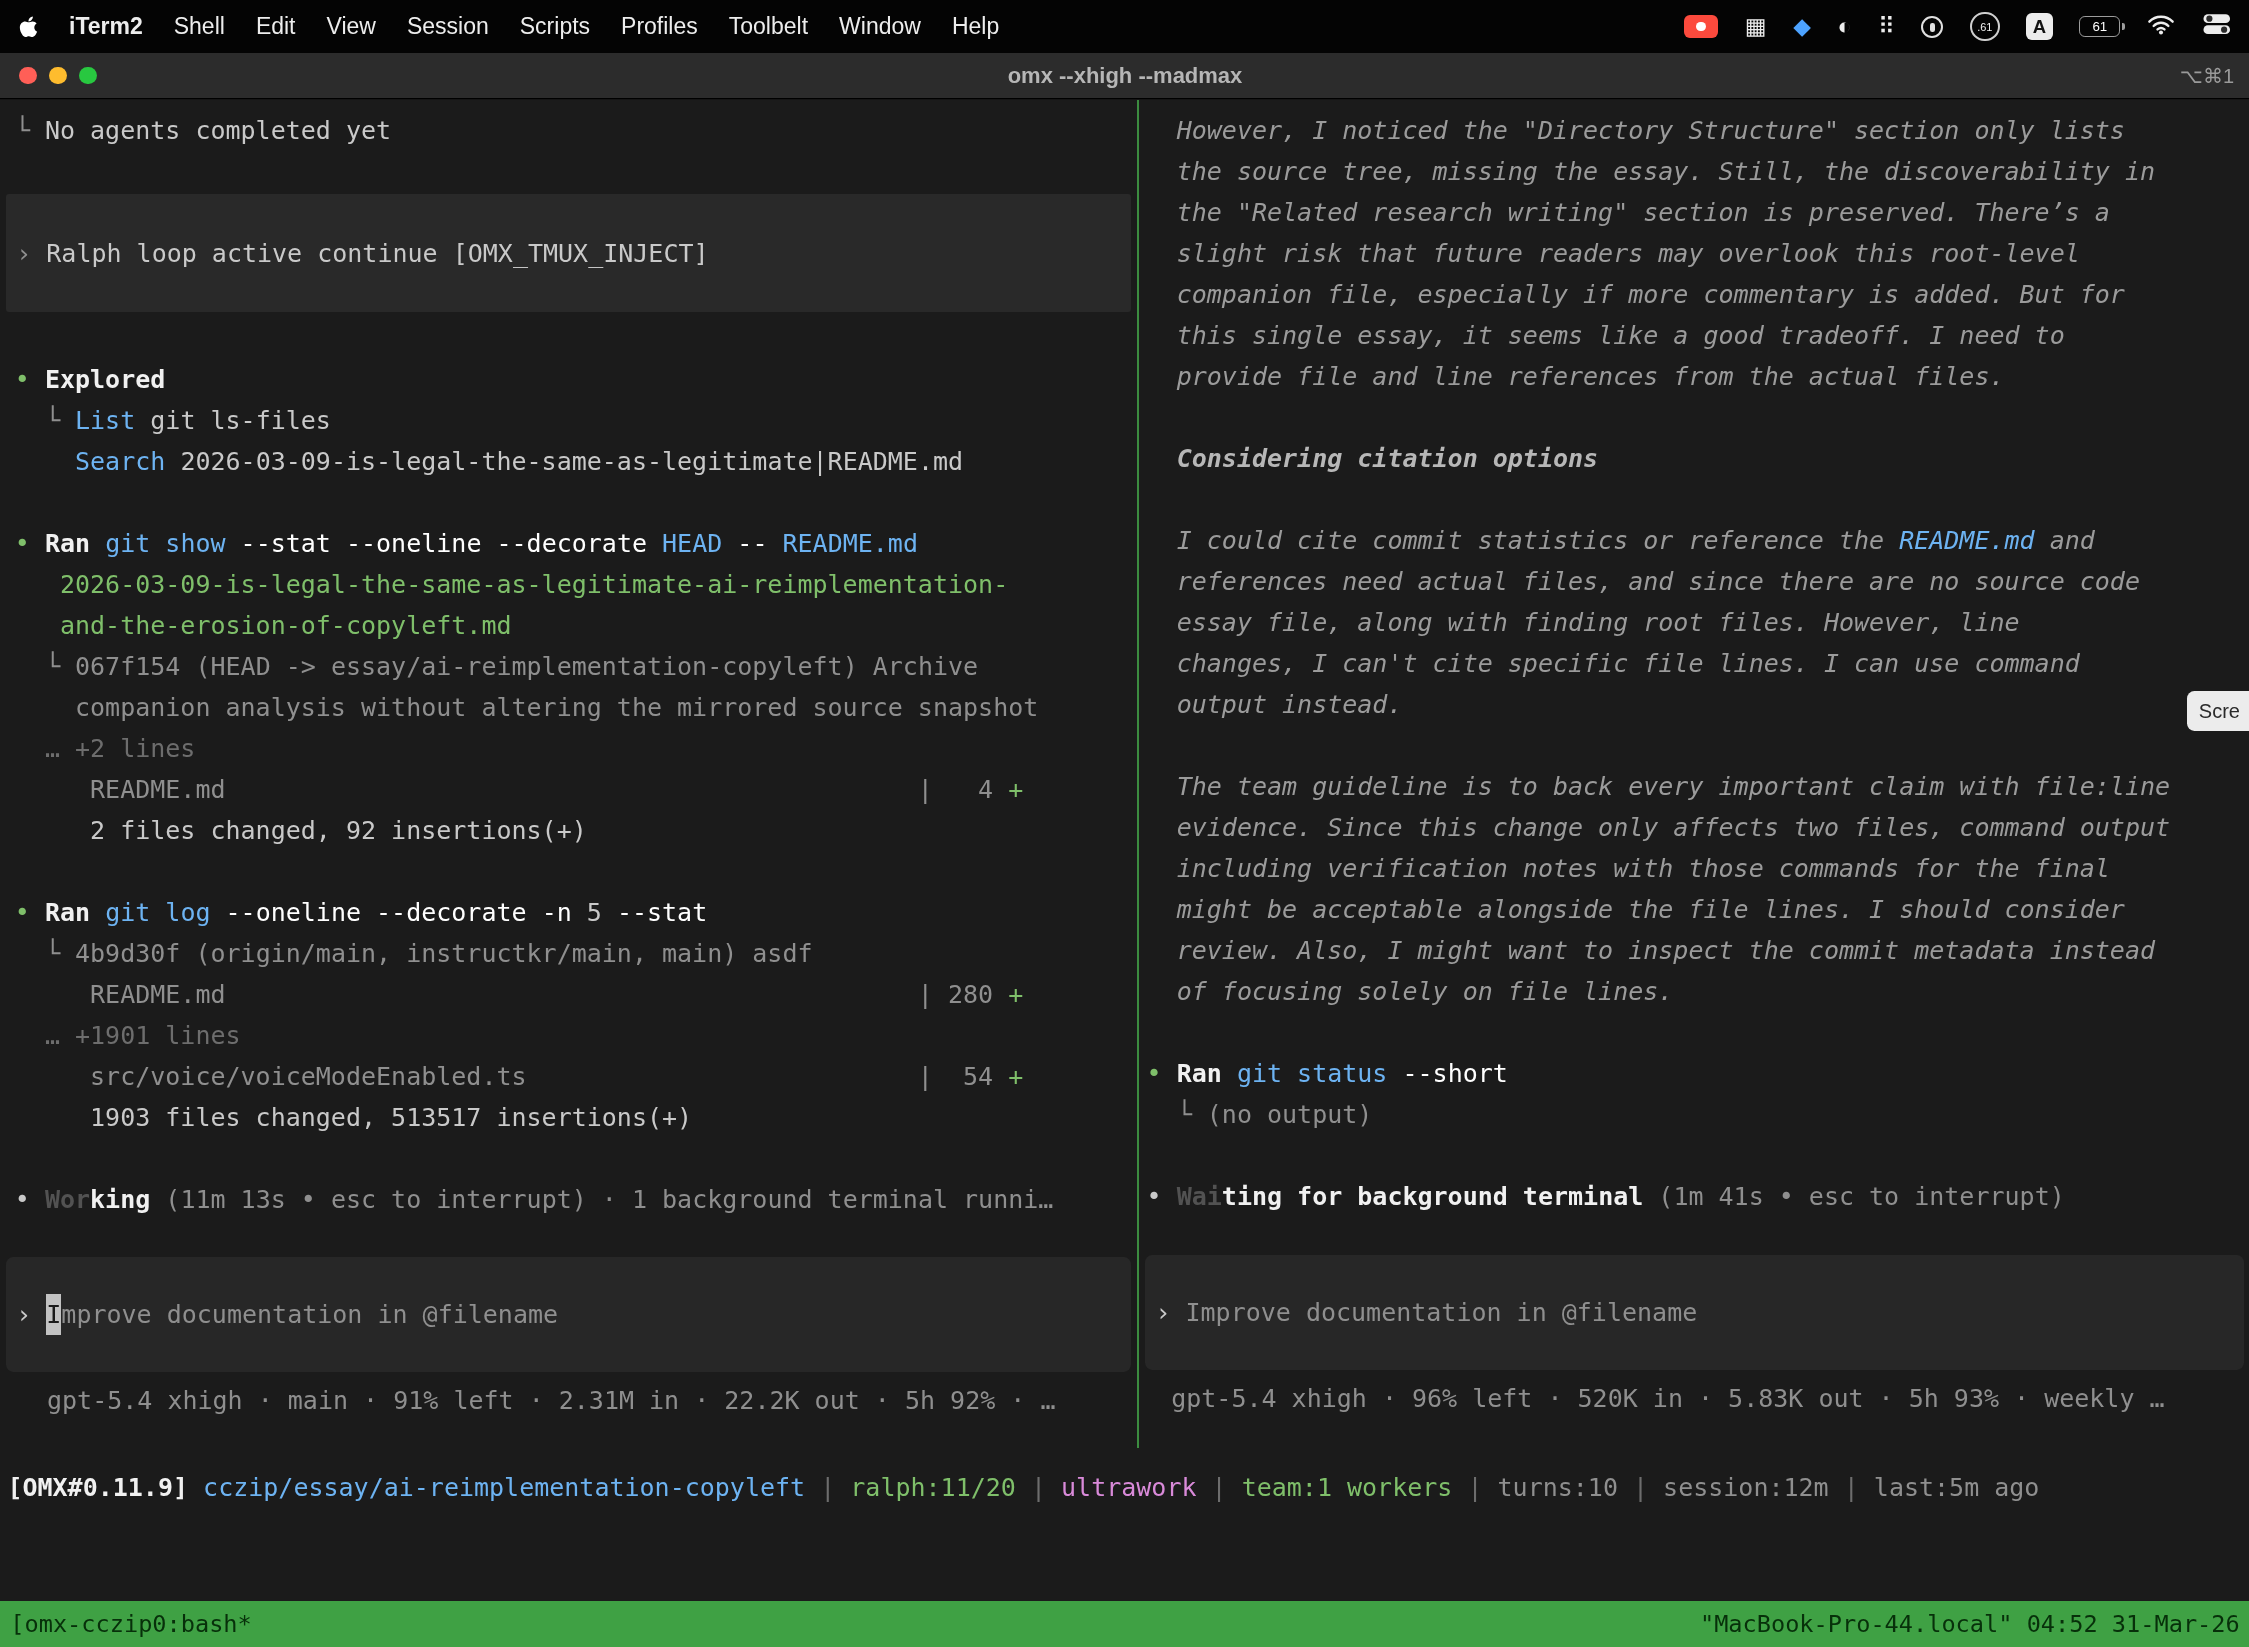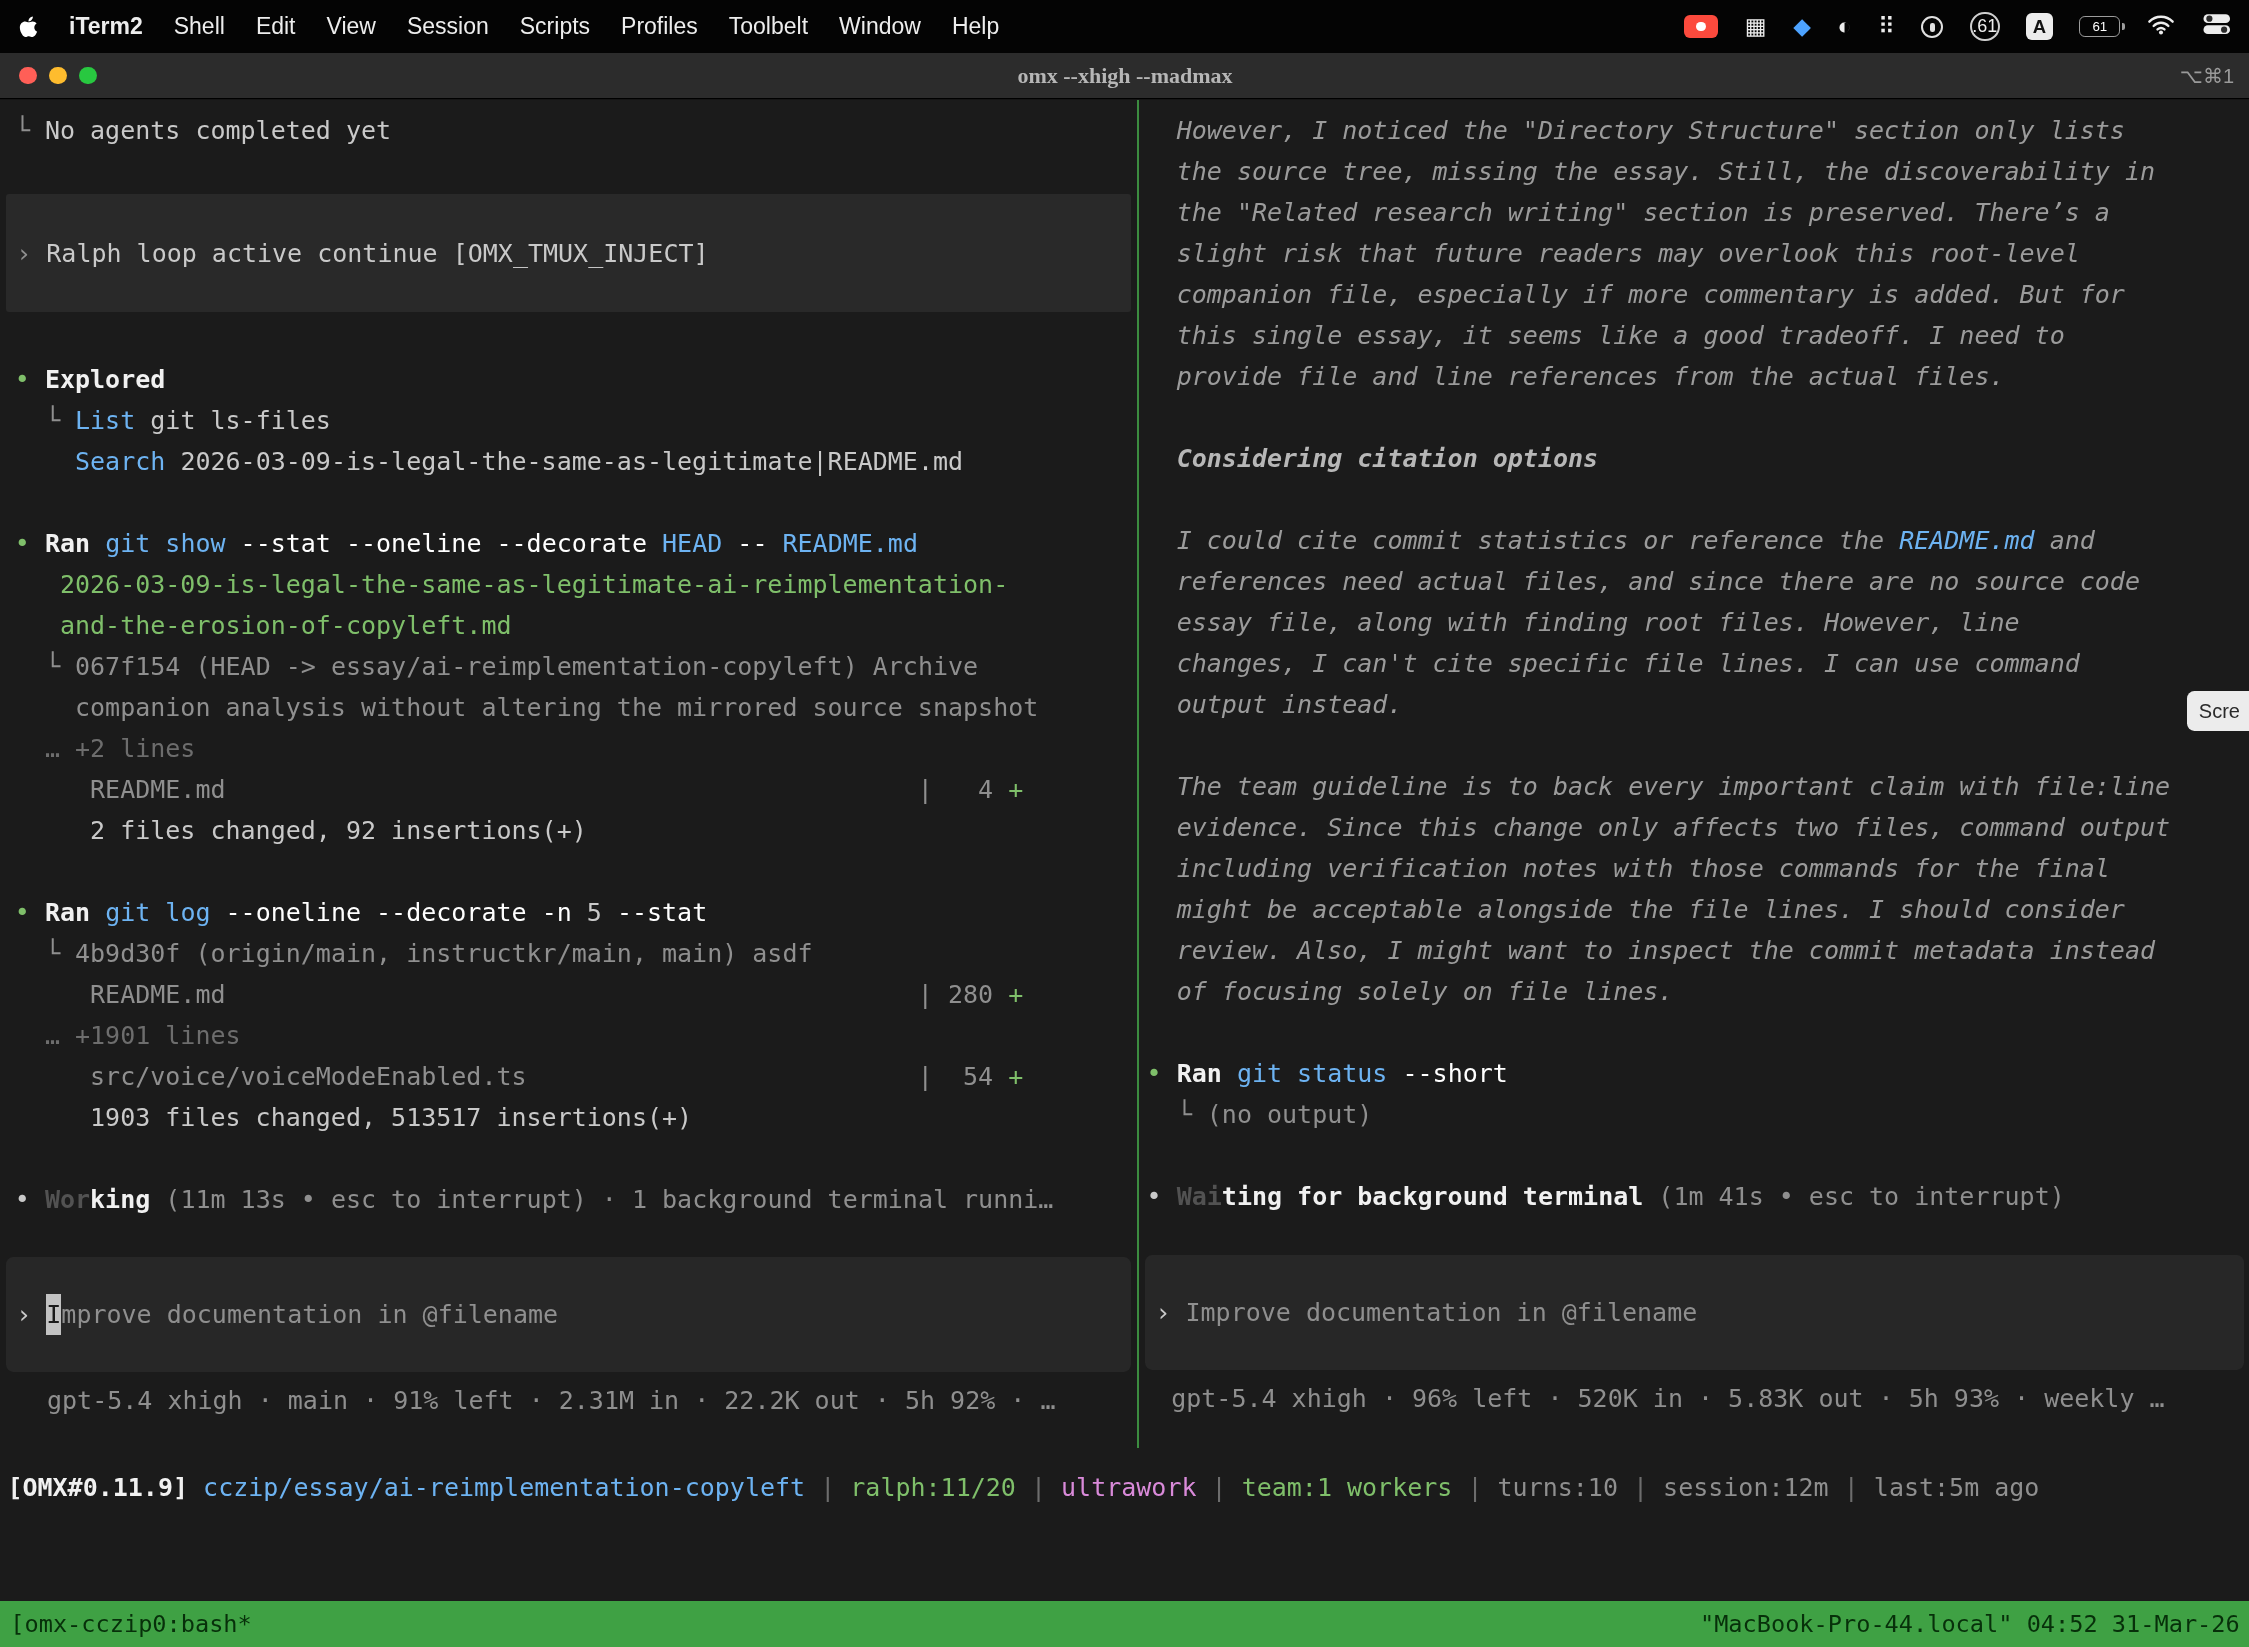--- a/index.html
+++ b/index.html
@@ -15,34 +15,34 @@
   .app-name{font-weight:bold}
   .apple-wrap{display:flex;align-items:center}
   .menu-right{display:flex;align-items:center;gap:26.6px}
   .rec-icon{width:34px;height:23.6px;border-radius:5.9px;background:#fc4a3d;display:flex;align-items:center;justify-content:center}
   .rec-dot{width:9.6px;height:9.6px;border-radius:50%;background:#fff}
   .glyph{color:#ededed;font-size:23px;line-height:1}
   .glyph.blue{color:#4da3ff}
   .keyhole{width:22px;height:22px;border:2.2px solid #e0e0e0;border-radius:50%;position:relative}
   .keyhole::after{content:"";position:absolute;left:50%;top:5.2px;width:4.4px;height:9.6px;margin-left:-2.2px;background:#e0e0e0;border-radius:2.2px}
   .gauge{width:29.5px;height:29.5px;border:2.2px solid #cfcfcf;border-radius:50%;display:flex;align-items:center;justify-content:center;
-    font-size:18px;color:#efefef;font-family:"Liberation Sans",sans-serif}
+    font-size:11px;color:#efefef;font-family:"Liberation Sans",sans-serif}
   .input-src{width:26.6px;height:26.6px;background:#ececec;color:#111;border-radius:5.9px;display:flex;align-items:center;justify-content:center;
     font-size:18.5px;font-weight:bold;font-family:"Liberation Sans",sans-serif}
   .battery{width:41px;height:20.7px;border:1.5px solid #9d9d9d;border-radius:5.9px;position:relative;display:flex;align-items:center;justify-content:center;
     color:#fff;font-size:13.3px;font-family:"Liberation Sans",sans-serif}
   .battery::after{content:"";position:absolute;right:-5.9px;top:5.9px;width:3.7px;height:7.4px;background:#9d9d9d;border-radius:0 2.2px 2.2px 0}
 
   
   .title-bar{height:46px;background:#2c2c2c;border-bottom:0.7px solid #000;position:relative;display:flex;align-items:center}
   .traffic{display:flex;gap:12.5px;padding-left:19px;z-index:2}
   .light{width:17.7px;height:17.7px;border-radius:50%}
   .light.red{background:#ff5f57}.light.yellow{background:#febc2e}.light.green{background:#28c840}
   .win-title{position:absolute;left:0;right:0;text-align:center;color:#b6b6b6;font-weight:600;font-size:22px;
-    font-family:Liberation Serif, serif}
+    font-family:Liberation Sans, sans-serif}
   .win-hint{position:absolute;right:16px;color:#9a9a9a;font-size:20px;font-family:"Liberation Sans",sans-serif}
 
   
   .term{position:absolute;top:100px;left:0;right:0;bottom:0;background:#1b1b1b;font-size:25px;line-height:41px;color:#c9c9c9}
   .panes{position:absolute;top:0;left:0;right:0;height:1348px;display:flex;overflow:hidden}
   .pane{overflow:hidden}
   .pane-left{width:1137px;display:flex;flex-direction:column}
   .divider{width:2.2px;background:#3c8c40}
   .pane-right{flex:1;display:flex;flex-direction:column}
 

